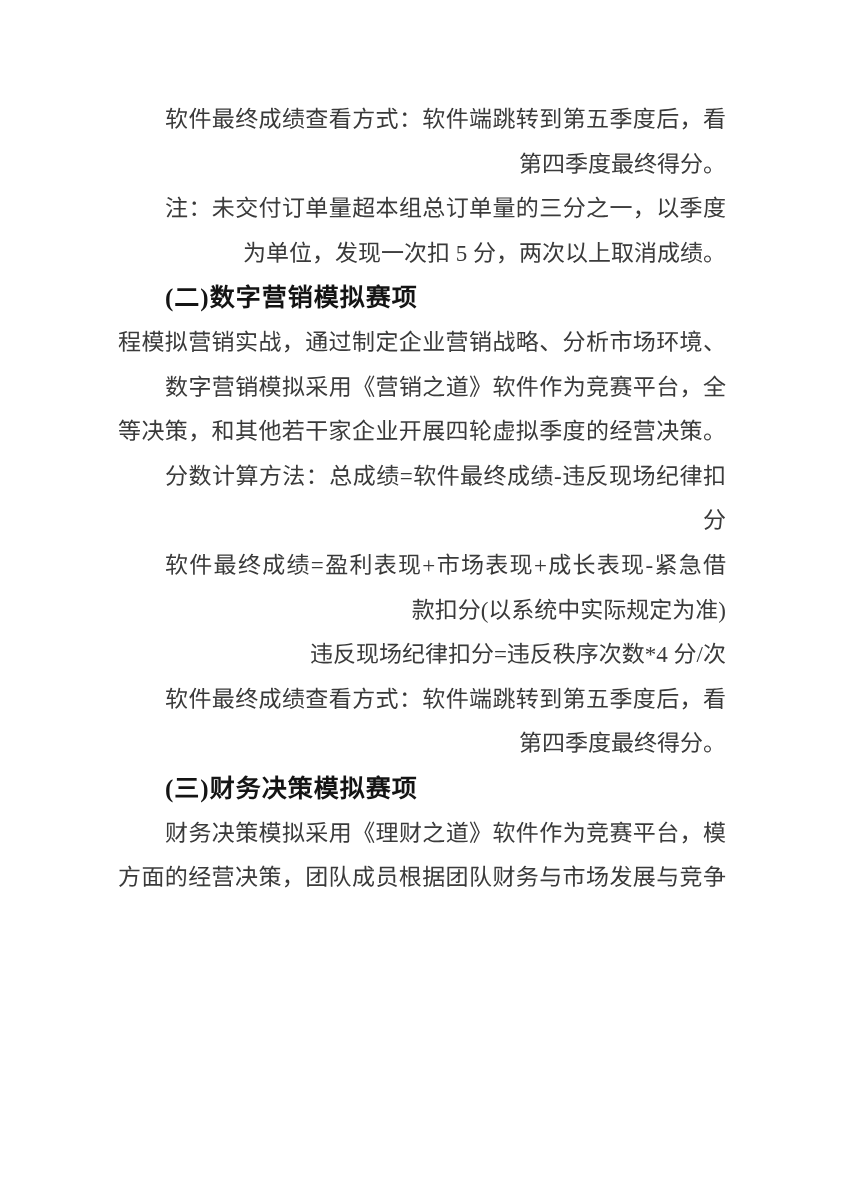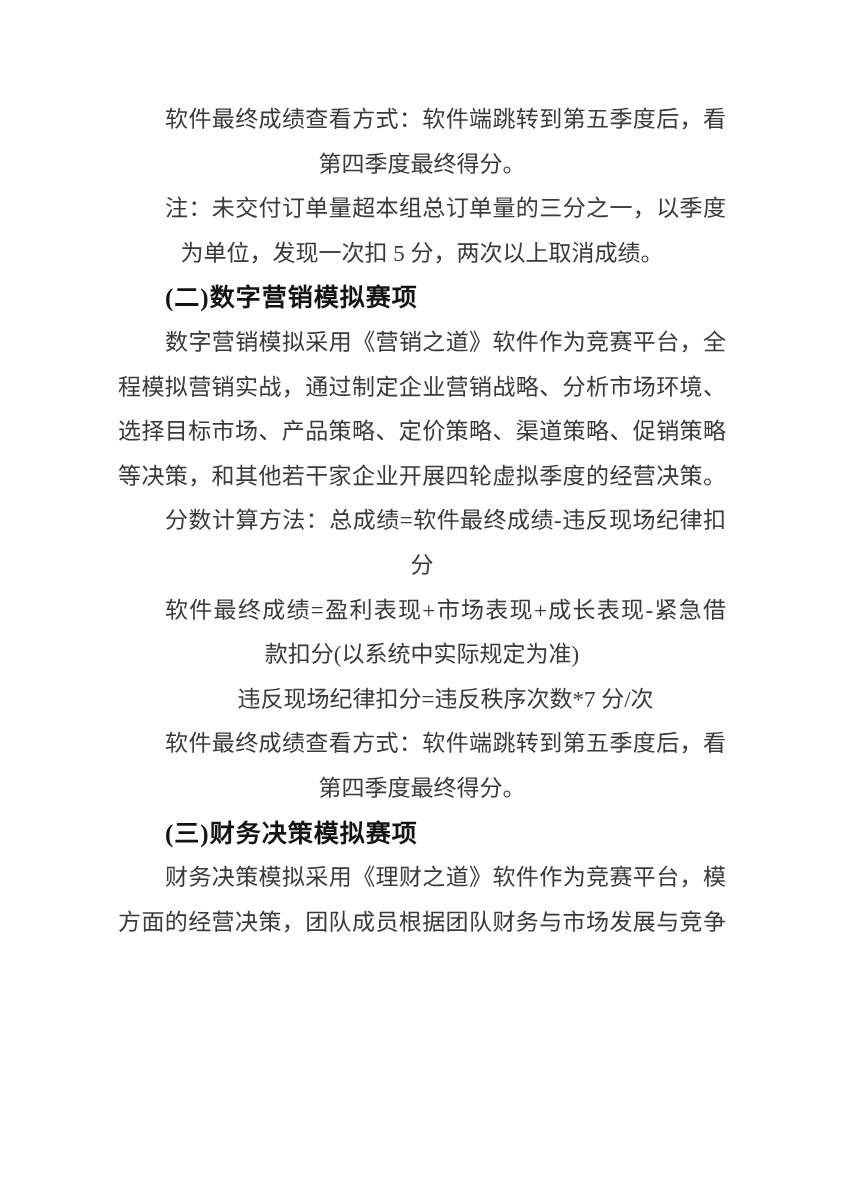--- a/index.html
+++ b/index.html
@@ -19,21 +19,21 @@
     position: absolute;
     left: 118px;
     top: 98px;
     width: 608px;
   }
   .ln {
     height: 44.6px;
     line-height: 44.6px;
     font-size: 23px;
     color: #3a3a3a;
-    text-align: center;
+    text-align: right;
     white-space: normal;
     overflow: visible;
   }
   .ln.just {
     text-align: justify;
     text-align-last: justify;
     text-justify: inter-character;
   }
   .ln.indent {
     text-indent: 47px;
@@ -50,28 +50,27 @@
 </head>
 <body>
 
 <div class="page">
   <div class="content">
     <div class="ln indent just">软件最终成绩查看方式：软件端跳转到第五季度后，看</div>
     <div class="ln">第四季度最终得分。</div>
     <div class="ln indent just">注：未交付订单量超本组总订单量的三分之一，以季度</div>
     <div class="ln">为单位，发现一次扣 5 分，两次以上取消成绩。</div>
     <div class="ln indent heading">(二)数字营销模拟赛项</div>
+    <div class="ln just">程模拟营销实战，通过制定企业营销战略、分析市场环境、</div>
     <div class="ln indent just">数字营销模拟采用《营销之道》软件作为竞赛平台，全</div>
-    <div class="ln just">程模拟营销实战，通过制定企业营销战略、分析市场环境、</div>
-    <div class="ln just">选择目标市场、产品策略、定价策略、渠道策略、促销策略</div>
     <div class="ln just">等决策，和其他若干家企业开展四轮虚拟季度的经营决策。</div>
     <div class="ln indent just">分数计算方法：总成绩=软件最终成绩-违反现场纪律扣</div>
     <div class="ln">分</div>
     <div class="ln indent just">软件最终成绩=盈利表现+市场表现+成长表现-紧急借</div>
     <div class="ln">款扣分(以系统中实际规定为准)</div>
-    <div class="ln indent">违反现场纪律扣分=违反秩序次数*7 分/次</div>
+    <div class="ln indent">违反现场纪律扣分=违反秩序次数*4 分/次</div>
     <div class="ln indent just">软件最终成绩查看方式：软件端跳转到第五季度后，看</div>
     <div class="ln">第四季度最终得分。</div>
     <div class="ln indent heading">(三)财务决策模拟赛项</div>
     <div class="ln indent just">财务决策模拟采用《理财之道》软件作为竞赛平台，模</div>
     <div class="ln just">方面的经营决策，团队成员根据团队财务与市场发展与竞争</div>
   </div>
 </div>
 
 </body></html>

